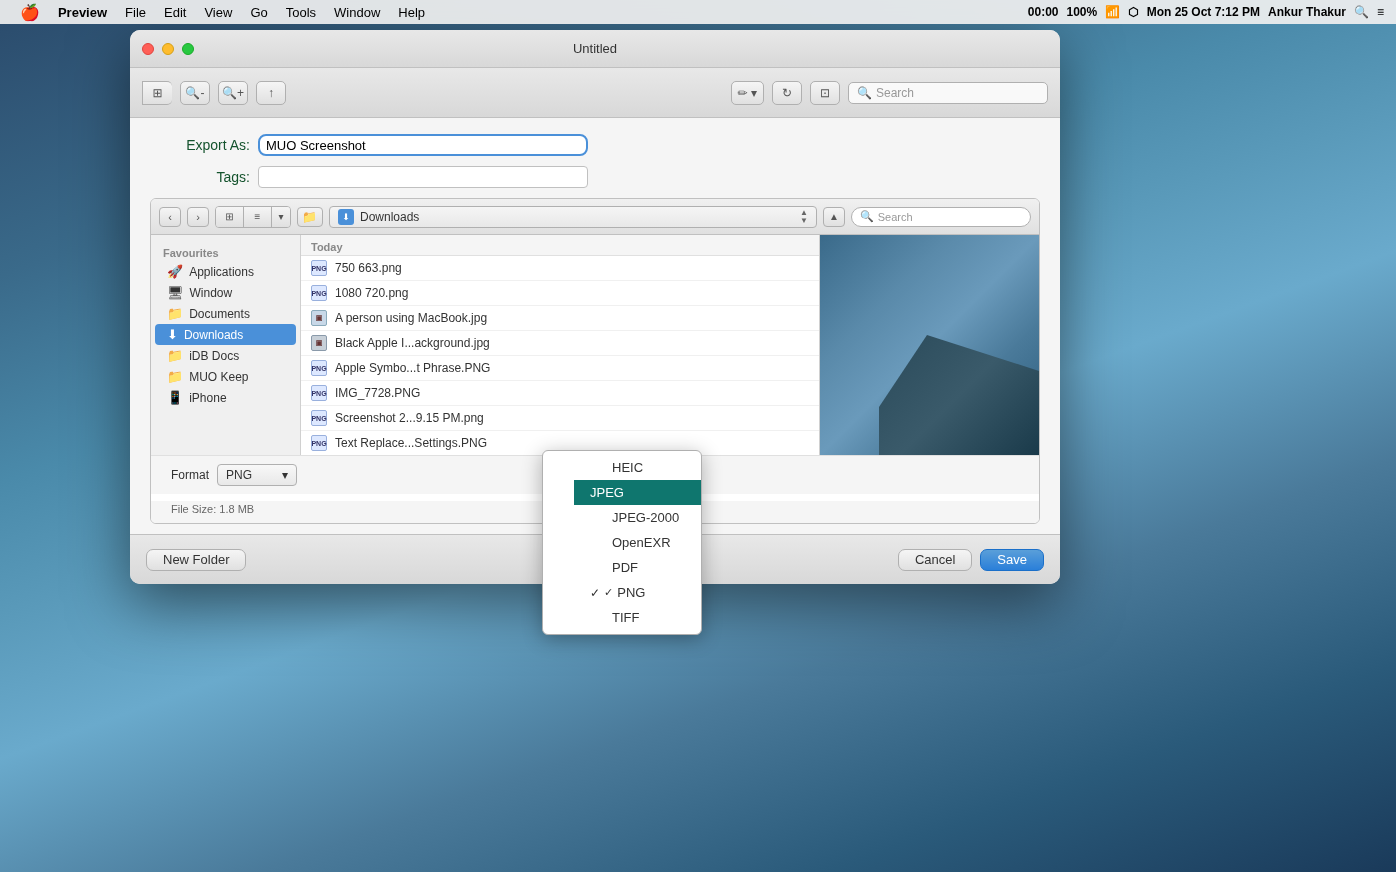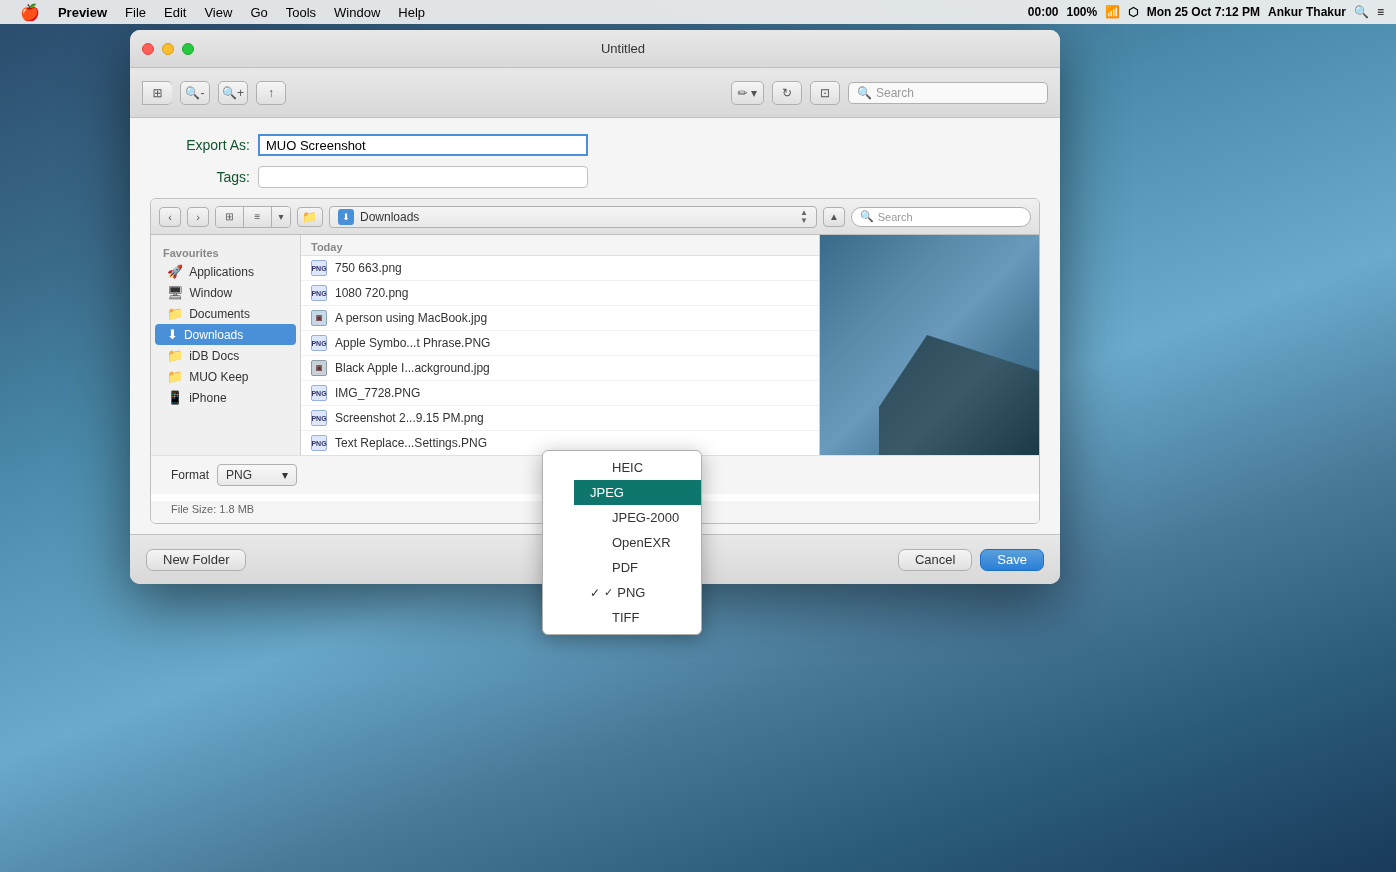--- a/index.html
+++ b/index.html
@@ -95,21 +95,20 @@
     .tl-red { background: #ff5f57; border: 1px solid #e0443e; }
     .tl-yellow { background: #febc2e; border: 1px solid #d4a017; }
     .tl-green { background: #28c840; border: 1px solid #1aab29; }
     .window-title {
       position: absolute;
       left: 50%;
       transform: translateX(-50%);
       font-size: 13px;
       font-weight: 500;
       color: #333;
-      margin-left: 28px;
     }
 
     
     .toolbar {
       height: 50px;
       background: linear-gradient(180deg, #e8e8e8 0%, #d8d8d8 100%);
       display: flex;
       align-items: center;
       padding: 0 12px;
       gap: 8px;
@@ -170,21 +169,21 @@
       color: #14532d;
       text-align: right;
       width: 100px;
       margin-right: 8px;
     }
     .form-input {
       flex: 1;
       max-width: 330px;
       height: 22px;
       border: 2px solid #4a90d9;
-      border-radius: 0;
+      border-radius: 8px;
       background: white;
       padding: 0 6px;
       font-size: 13px;
       outline: none;
     }
     .form-tags-input {
       flex: 1;
       max-width: 330px;
       height: 22px;
       border: 1px solid #c0c0c0;
@@ -677,26 +676,26 @@
           </div>
           <div class="file-item">
             <div class="file-icon png">PNG</div>
             <span>1080 720.png</span>
           </div>
           <div class="file-item">
             <div class="file-icon jpg" style="background:#c8d8e8;border-color:#8aaabb;">▣</div>
             <span>A person using MacBook.jpg</span>
           </div>
           <div class="file-item">
+            <div class="file-icon jpg" style="background:#c8d0d8;border-color:#8a9aaa;">▣</div>
+            <span>Black Apple I...ackground.jpg</span>
+          </div>
+          <div class="file-item">
             <div class="file-icon png">PNG</div>
             <span>Apple Symbo...t Phrase.PNG</span>
-          </div>
-          <div class="file-item">
-            <div class="file-icon jpg" style="background:#c8d0d8;border-color:#8a9aaa;">▣</div>
-            <span>Black Apple I...ackground.jpg</span>
           </div>
           <div class="file-item">
             <div class="file-icon png">PNG</div>
             <span>IMG_7728.PNG</span>
           </div>
           <div class="file-item">
             <div class="file-icon png">PNG</div>
             <span>Screenshot 2...9.15 PM.png</span>
           </div>
           <div class="file-item">

